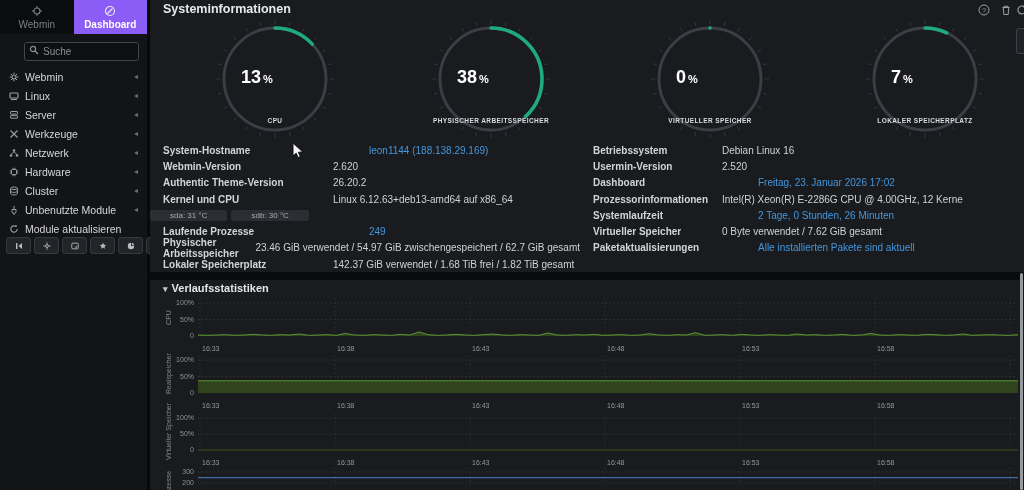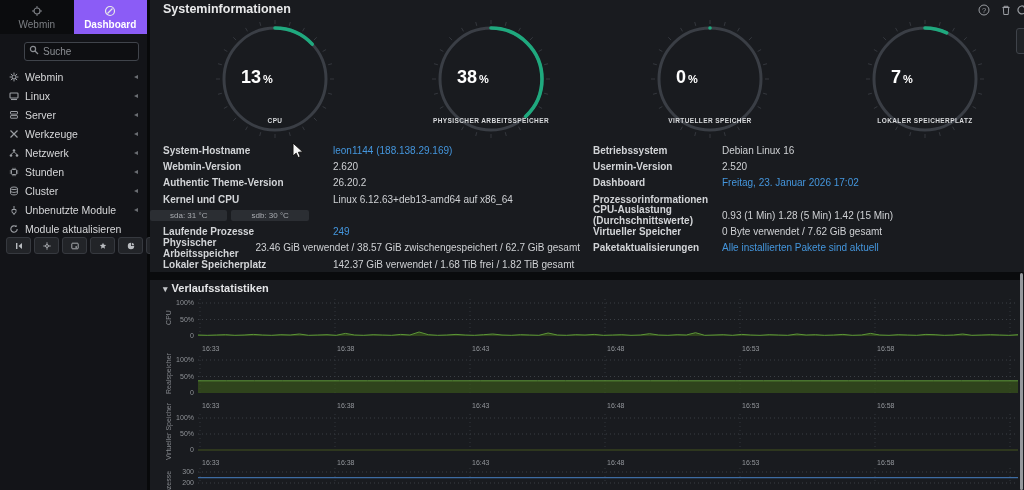--- a/index.html
+++ b/index.html
@@ -38,21 +38,21 @@
 
   
   .infocol{position:absolute;top:142px;}
   #infoleft{left:0;width:430px;}
   #inforight{left:430px;width:444px;}
   .irow{display:flex;align-items:center;height:16.3px;font-size:10px;}
   .irow .lbl{font-weight:bold;color:#d2d4d7;padding-left:13px;box-sizing:border-box;}
   #infoleft .lbl{width:183px;}
   #inforight .lbl{width:142px;}
   .irow .val{color:#cfd1d4;white-space:nowrap;}
-  .irow .val.link{color:#4496dd;cursor:pointer;}
+  .irow .val.link{color:#4496dd;cursor:pointer;margin-left:36px;}
   .badge{display:inline-block;background:#2b2e33;color:#a9acb1;font-size:8px;padding:1px 20px;
          border-radius:2px;margin-right:4px;}
 
   #separator{position:absolute;left:0;top:272px;width:874px;height:8px;background:#0a0b0d;}
   #history-header{position:absolute;left:13px;top:282px;font-size:11px;font-weight:bold;color:#e4e5e7;cursor:pointer;}
   #history-header .tri{color:#c3c5c8;font-size:9px;margin-right:4px;}
 
   .ylab{position:absolute;width:96px;text-align:center;font-size:7px;color:#85888d;transform:rotate(-90deg);}
   .ytick{position:absolute;left:10px;width:34px;text-align:right;font-size:7px;color:#8f9297;}
   .xtick{position:absolute;font-size:7px;color:#93969b;}
@@ -144,21 +144,21 @@
         <span>Netzwerk</span>
         <span class="chev">◂</span>
       </div>
       <div class="mitem">
         <span class="micon">
             <svg width="10" height="10" viewBox="0 0 10 10">
               <rect x="2.5" y="2.5" width="5" height="5" rx="0.8" fill="none" stroke="#9a9da2" stroke-width="1"></rect>
               <path d="M4 .8v1.6M6 .8v1.6M4 7.6v1.6M6 7.6v1.6M.8 4h1.6M.8 6h1.6M7.6 4h1.6M7.6 6h1.6" stroke="#9a9da2" stroke-width="0.9"></path>
             </svg>
           </span>
-        <span>Stunden</span>
+        <span>Hardware</span>
         <span class="chev">◂</span>
       </div>
       <div class="mitem">
         <span class="micon">
             <svg width="10" height="10" viewBox="0 0 10 10">
               <ellipse cx="5" cy="2.3" rx="3.4" ry="1.3" fill="none" stroke="#9a9da2" stroke-width="1"></ellipse>
               <path d="M1.6 2.3v5.2c0 .8 1.5 1.4 3.4 1.4s3.4-.6 3.4-1.4V2.3" fill="none" stroke="#9a9da2" stroke-width="1"></path>
               <path d="M1.6 5c0 .8 1.5 1.4 3.4 1.4S8.4 5.8 8.4 5" fill="none" stroke="#9a9da2" stroke-width="1"></path>
             </svg>
           </span>
@@ -396,21 +396,21 @@
         </div>
       <div class="irow">
           <span class="val"><span class="badge">sda: 31 °C</span><span class="badge">sdb: 30 °C</span></span>
         </div>
       <div class="irow">
           <span class="lbl">Laufende Prozesse</span>
           <span class="val link">249</span>
         </div>
       <div class="irow">
           <span class="lbl">Physischer Arbeitsspeicher</span>
-          <span class="val">23.46 GiB verwendet / 38.57 GiB zwischengespeichert / 62.7 GiB gesamt</span>
+          <span class="val">23.46 GiB verwendet / 54.97 GiB zwischengespeichert / 62.7 GiB gesamt</span>
         </div>
       <div class="irow">
           <span class="lbl">Lokaler Speicherplatz</span>
           <span class="val">142.37 GiB verwendet / 1.68 TiB frei / 1.82 TiB gesamt</span>
         </div>
     </div>
     <div id="inforight" class="infocol">
       <div class="irow">
           <span class="lbl">Betriebssystem</span>
           <span class="val">Debian Linux 16</span>
@@ -418,24 +418,25 @@
       <div class="irow">
           <span class="lbl">Usermin-Version</span>
           <span class="val">2.520</span>
         </div>
       <div class="irow">
           <span class="lbl">Dashboard</span>
           <span class="val link">Freitag, 23. Januar 2026 17:02</span>
         </div>
       <div class="irow">
           <span class="lbl">Prozessorinformationen</span>
-        </div>
-      <div class="irow">
-          <span class="lbl">CPU-Auslastung (Durchschnittswerte)</span>
-          <span class="val">0.93 (1 Min) 1.28 (5 Min) 1.42 (15 Min)</span>
+          <span class="val">Intel(R) Xeon(R) E-2286G CPU @ 4.00GHz, 12 Kerne</span>
+        </div>
+      <div class="irow">
+          <span class="lbl">Systemlaufzeit</span>
+          <span class="val link">2 Tage, 0 Stunden, 26 Minuten</span>
         </div>
       <div class="irow">
           <span class="lbl">Virtueller Speicher</span>
           <span class="val">0 Byte verwendet / 7.62 GiB gesamt</span>
         </div>
       <div class="irow">
           <span class="lbl">Paketaktualisierungen</span>
           <span class="val link">Alle installierten Pakete sind aktuell</span>
         </div>
     </div>

